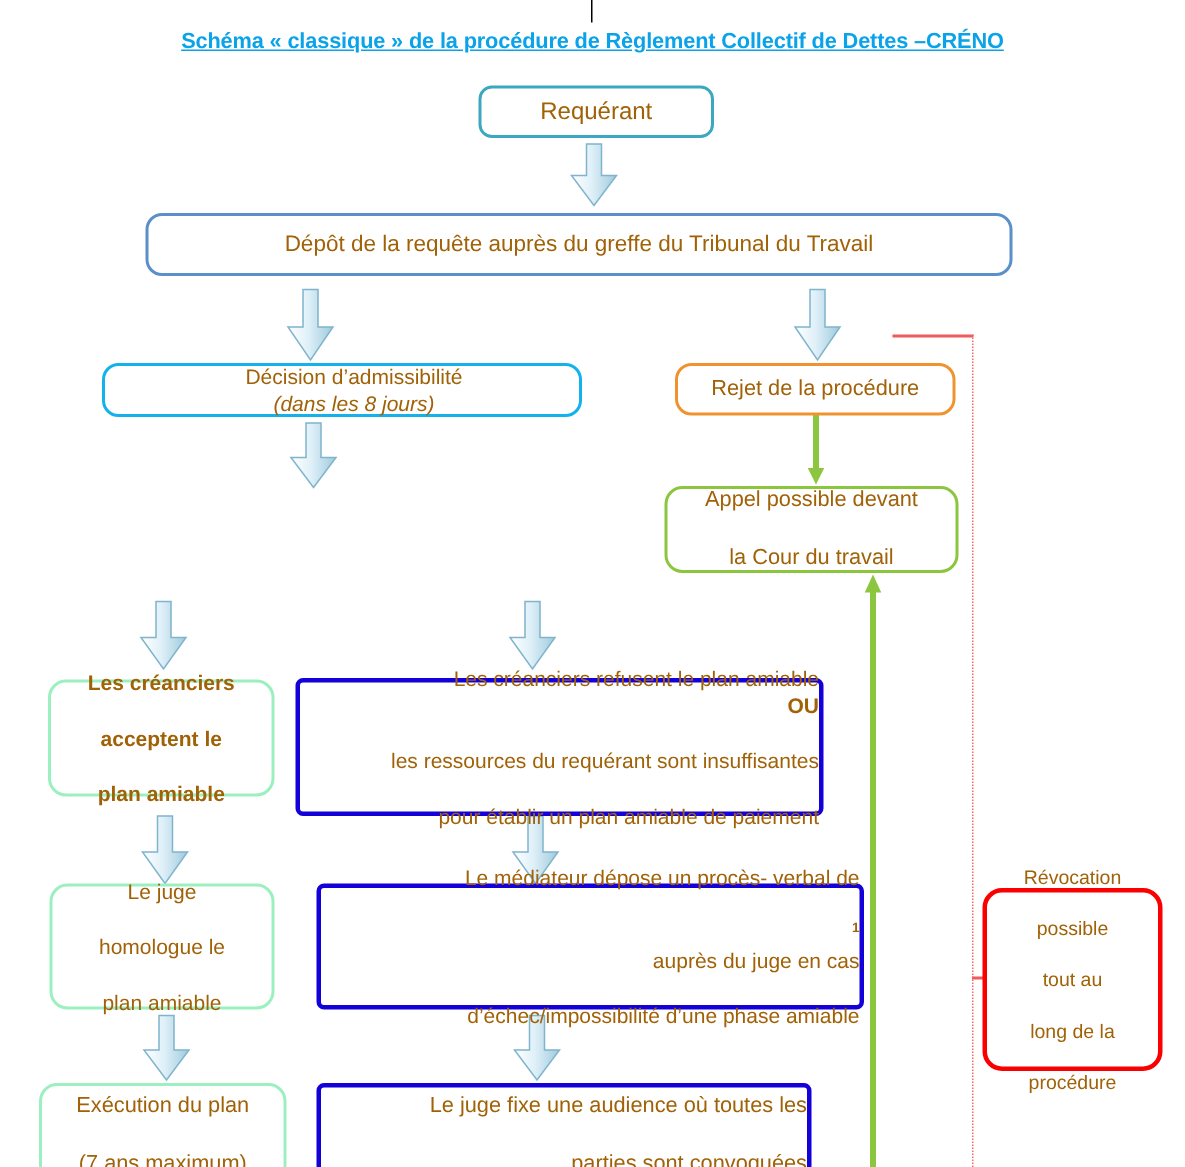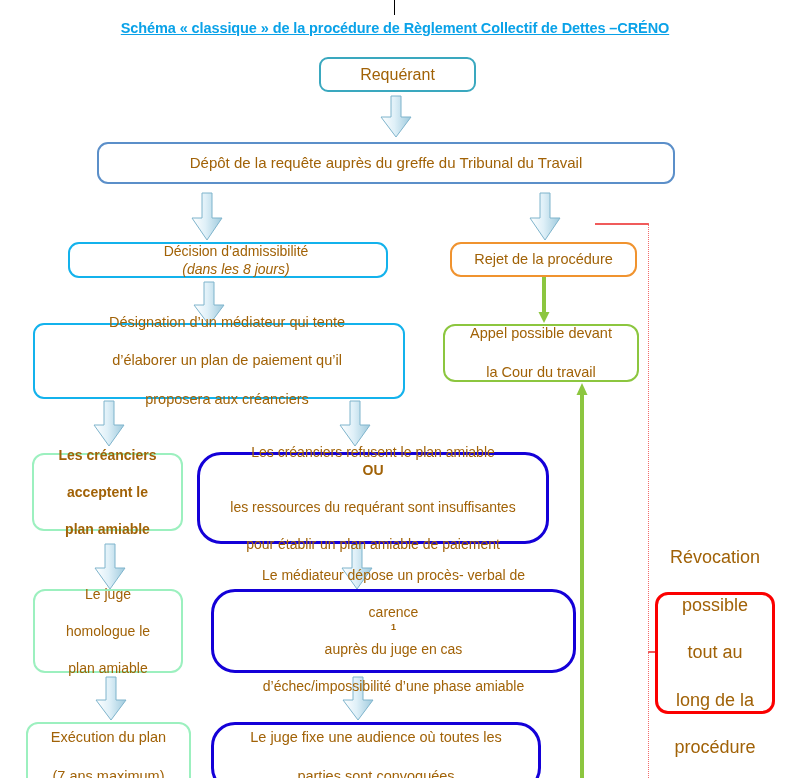--- a/index.html
+++ b/index.html
@@ -57,21 +57,21 @@
     line-height: 1.32;
   }
   .box span { display: block; width: 100%; }
 
   .b-teal     { border-color: #3aa8bf; border-width: 2.4px; border-radius: 9px; }
   .b-steel    { border-color: #5b8fc9; border-width: 2.6px; border-radius: 11px; }
   .b-cyan     { border-color: #13b2ec; border-width: 2.6px; border-radius: 11px; padding-left: 16px; }
   .b-orange   { border-color: #f0932f; border-width: 2.6px; border-radius: 11px; }
   .b-green    { border-color: #8cc63f; border-width: 2.8px; border-radius: 12px; }
   .b-mint     { border-color: #9cf0bf; border-width: 2.6px; border-radius: 12px; }
-  .b-navy     { border-color: #1400d8; border-width: 3px;   border-radius: 24px; }
+  .b-navy     { border-color: #1400d8; border-width: 3px;   border-radius: 5px; text-align: right; }
   .b-red      { border-color: #fb0000; border-width: 3.2px; border-radius: 13px; }
 
   
   .arrow {
     position: absolute;
   }
 
   
   .vline { position: absolute; }
   .hline { position: absolute; }
@@ -174,27 +174,20 @@
     <span>
       <span>Décision d’admissibilité </span>
         <span class="ital">(dans les 8 jours)</span>
     </span>
   </div>
 
   <div class="box b-orange" style="left:450px; top:242px; width:187px; height:35px; font-size:14.5px;">
     <span>Rejet de la procédure</span>
   </div>
 
-  <div class="box b-cyan" style="left:33px; top:323px; width:372px; height:76px; font-size:14.5px;">
-    <span>
-      <span>Désignation d’un médiateur qui tente</span><br>
-      <span>d’élaborer un plan de paiement qu’il</span><br>
-      <span>proposera aux créanciers</span>
-    </span>
-  </div>
 
   <div class="box b-green" style="left:443px; top:324px; width:196px; height:58px; font-size:14.5px;">
     <span>
       <span>Appel possible devant</span><br>
       <span>la Cour du travail</span>
     </span>
   </div>
 
   <div class="box b-mint" style="left:32px; top:453px; width:151px; height:78px; font-size:14px;font-weight:bold;">
     <span>
@@ -216,40 +209,40 @@
     <span>
       <span>Le juge</span><br>
       <span>homologue le</span><br>
       <span>plan amiable</span>
     </span>
   </div>
 
   <div class="box b-navy" style="left:211px; top:589px; width:365px; height:84px; font-size:14px;">
     <span>
       <span>Le médiateur dépose un procès- verbal de</span><br>
-      <span>carence</span><sup class="note-sup">1</sup><span> auprès du juge en cas</span><br>
+      <sup class="note-sup">1</sup><span> auprès du juge en cas</span><br>
       <span>d’échec/impossibilité d’une phase amiable</span>
     </span>
   </div>
 
   <div class="box b-mint" style="left:26px; top:722px; width:165px; height:70px; font-size:14.5px;">
     <span>
       <span>Exécution du plan</span><br>
       <span>(7 ans maximum)</span>
     </span>
   </div>
 
   <div class="box b-navy" style="left:211px; top:722px; width:330px; height:70px; font-size:14.5px;">
     <span>
       <span>Le juge fixe une audience où toutes les</span><br>
       <span>parties sont convoquées</span>
     </span>
   </div>
 
-  <div class="box b-red" style="left:655px; top:592px; width:120px; height:122px; font-size:18px;">
+  <div class="box b-red" style="left:655px; top:592px; width:120px; height:122px; font-size:13px;">
     <span>
       <span>Révocation</span><br>
       <span>possible</span><br>
       <span>tout au</span><br>
       <span>long de la</span><br>
       <span>procédure</span>
     </span>
   </div>
 
 </div>

